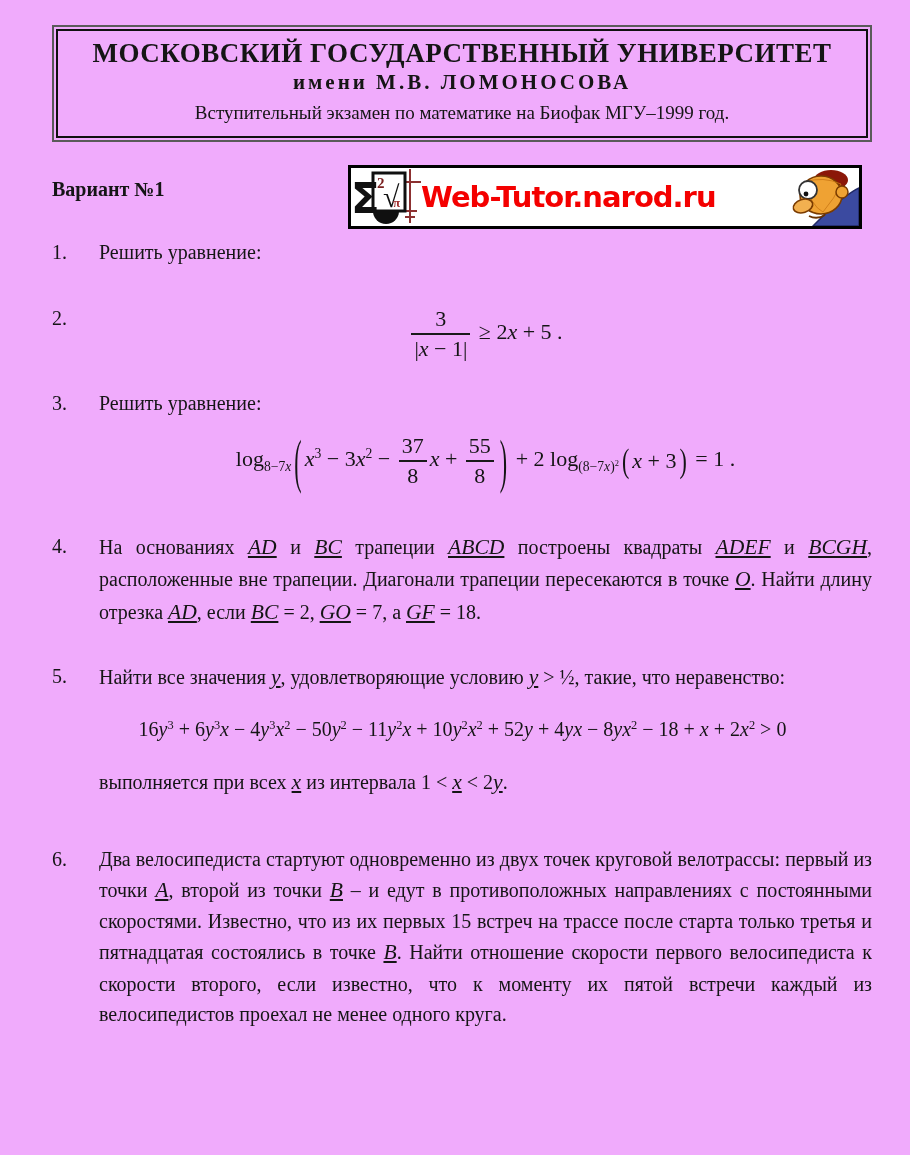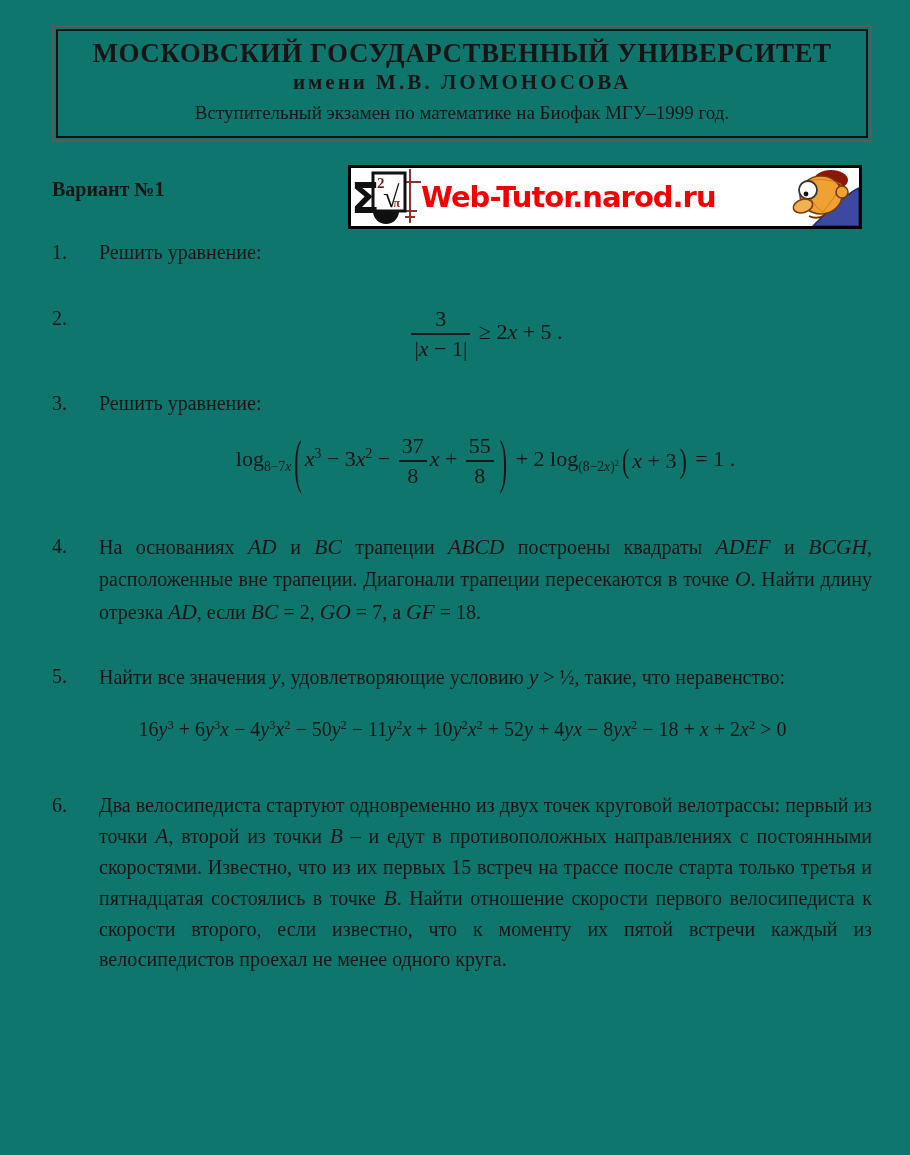--- a/index.html
+++ b/index.html
@@ -1,18 +1,18 @@
 <!DOCTYPE html>
 <html lang="ru"><head>
 <meta charset="utf-8">
 <style>
   html,body { margin:0; padding:0; background:#888; }
   .page {
     position:relative; width:910px; height:1155px; margin:0 auto;
-    background:#0f766e; color:#151515; box-sizing:border-box;
+    background:#f0abfc; color:#151515; box-sizing:border-box;
     padding:25px 38px 16px 52px;
     font-family:"Liberation Serif","DejaVu Serif",serif;
   }
   
   .header-box-outer { border:2px solid #5a5a5a; padding:2px; }
   .header-box-inner { border:2px solid #101010; text-align:center; padding:7px 8px 12px; }
   .h-title1 { font-size:27px; font-weight:bold; letter-spacing:0.5px; }
   .h-title2 { font-size:21px; font-weight:bold; letter-spacing:3px; margin-top:1px; }
   .h-sub    { font-size:19px; margin-top:7px; }
   
@@ -30,21 +30,21 @@
     font-weight:bold; font-size:29px; color:#f40000; letter-spacing:-1px;
     white-space:nowrap;
   }
   .banner-mascot { flex:0 0 auto; margin-right:0; }
   
   .problems { margin-top:6px; }
   .problem { display:flex; font-size:20px; line-height:1.5; }
   .pnum { flex:0 0 47px; }
   .pbody { flex:1 1 auto; min-width:0; }
   .ptext { text-align:justify; }
-  .ptext .mi { font-size:1.08em; }
+  .ptext .mi { font-size:1.08em;text-decoration:underline; }
   .pformula { text-align:center; }
   .mb-p1 { margin-bottom:36px; }  .f1 { font-size:23px; margin-top:12px; }
   .mb-p2 { margin-bottom:26px; }  .f2 { font-size:22px; margin-top:2px; }
   .mb-p3 { margin-bottom:42px; }  .f3 { font-size:22px; margin-top:14px; }
   .mb-p4 { margin-bottom:33px; }
   .mb-p5 { margin-bottom:46px; }  .f5 { font-size:20px; margin:20px 0 0 -46px; white-space:nowrap; }
   .p5-out { margin-top:22px; }
   
   .math .mi, .mi { font-style:italic; }
   .math sup, .math sub { font-size:62%; line-height:0; }
@@ -121,40 +121,41 @@
     </div>
 
     <div class="problem mb-p3">
       <div class="pnum">3.</div>
       <div class="pbody">
         <div class="ptext">Решить уравнение:</div>
         <div class="pformula math f3"><span>log</span><sub><span>8−7</span><span class="mi">x</span></sub><span class="mparen">
               <span class="pbig" style="transform: scaleY(2.7);">(</span>
               <span><span class="mi">x</span><sup><span>3</span></sup><span> − 3</span><span class="mi">x</span><sup><span>2</span></sup><span> − </span><span class="mfrac"><span class="mnum"><span>37</span></span><span class="mden"><span>8</span></span></span><span class="mi">x</span><span> + </span><span class="mfrac"><span class="mnum"><span>55</span></span><span class="mden"><span>8</span></span></span></span>
               <span class="pbig" style="transform: scaleY(2.7);">)</span>
-            </span><span> + 2 log</span><sub><span>(8−2</span><span class="mi">x</span><span>)</span><sup><span>2</span></sup></sub><span class="mparen">
+            </span><span> + 2 log</span><sub><span>(8−7</span><span class="mi">x</span><span>)</span><sup><span>2</span></sup></sub><span class="mparen">
               <span class="pbig" style="transform: scaleY(1.5);">(</span>
               <span><span class="mi">x</span><span> + 3</span></span>
               <span class="pbig" style="transform: scaleY(1.5);">)</span>
             </span><span> = 1 .</span></div>
       </div>
     </div>
 
     <div class="problem mb-p4">
       <div class="pnum">4.</div>
       <div class="pbody">
         <div class="ptext math"><span>На основаниях </span><span class="mi">AD</span><span> и </span><span class="mi">BC</span><span> трапеции </span><span class="mi">ABCD</span><span> построены квадраты </span><span class="mi">ADEF</span><span> и </span><span class="mi">BCGH</span><span>, расположенные вне трапеции. Диагонали трапеции пересекаются в точке </span><span class="mi">O</span><span>. Найти длину отрезка </span><span class="mi">AD</span><span>, если </span><span class="mi">BC</span><span> = 2, </span><span class="mi">GO</span><span> = 7, а </span><span class="mi">GF</span><span> = 18.</span></div>
       </div>
     </div>
 
     <div class="problem mb-p5">
       <div class="pnum">5.</div>
       <div class="pbody">
         <div class="ptext math"><span>Найти все значения </span><span class="mi">y</span><span>, удовлетворяющие условию </span><span class="mi">y</span><span> &gt; ½, такие, что неравенство:</span></div>
         <div class="pformula math f5"><span>16</span><span class="mi">y</span><sup><span>3</span></sup><span> + 6</span><span class="mi">y</span><sup><span>3</span></sup><span class="mi">x</span><span> − 4</span><span class="mi">y</span><sup><span>3</span></sup><span class="mi">x</span><sup><span>2</span></sup><span> − 50</span><span class="mi">y</span><sup><span>2</span></sup><span> − 11</span><span class="mi">y</span><sup><span>2</span></sup><span class="mi">x</span><span> + 10</span><span class="mi">y</span><sup><span>2</span></sup><span class="mi">x</span><sup><span>2</span></sup><span> + 52</span><span class="mi">y</span><span> + 4</span><span class="mi">yx</span><span> − 8</span><span class="mi">yx</span><sup><span>2</span></sup><span> − 18 + </span><span class="mi">x</span><span> + 2</span><span class="mi">x</span><sup><span>2</span></sup><span> &gt; 0</span></div>
+        <div class="ptext math p5-out"><span>выполняется при всех </span><span class="mi">x</span><span> из интервала 1 &lt; </span><span class="mi">x</span><span> &lt; 2</span><span class="mi">y</span><span>.</span></div>
       </div>
     </div>
 
     <div class="problem">
       <div class="pnum">6.</div>
       <div class="pbody">
         <div class="ptext math"><span>Два велосипедиста стартуют одновременно из двух точек круговой велотрассы: первый из точки </span><span class="mi">A</span><span>, второй из точки </span><span class="mi">B</span><span> – и едут в противоположных направлениях с постоянными скоростями. Известно, что из их первых 15 встреч на трассе после старта только третья и пятнадцатая состоялись в точке </span><span class="mi">B</span><span>. Найти отношение скорости первого велосипедиста к скорости второго, если известно, что к моменту их пятой встречи каждый из велосипедистов проехал не менее одного круга.</span></div>
       </div>
     </div>
 

